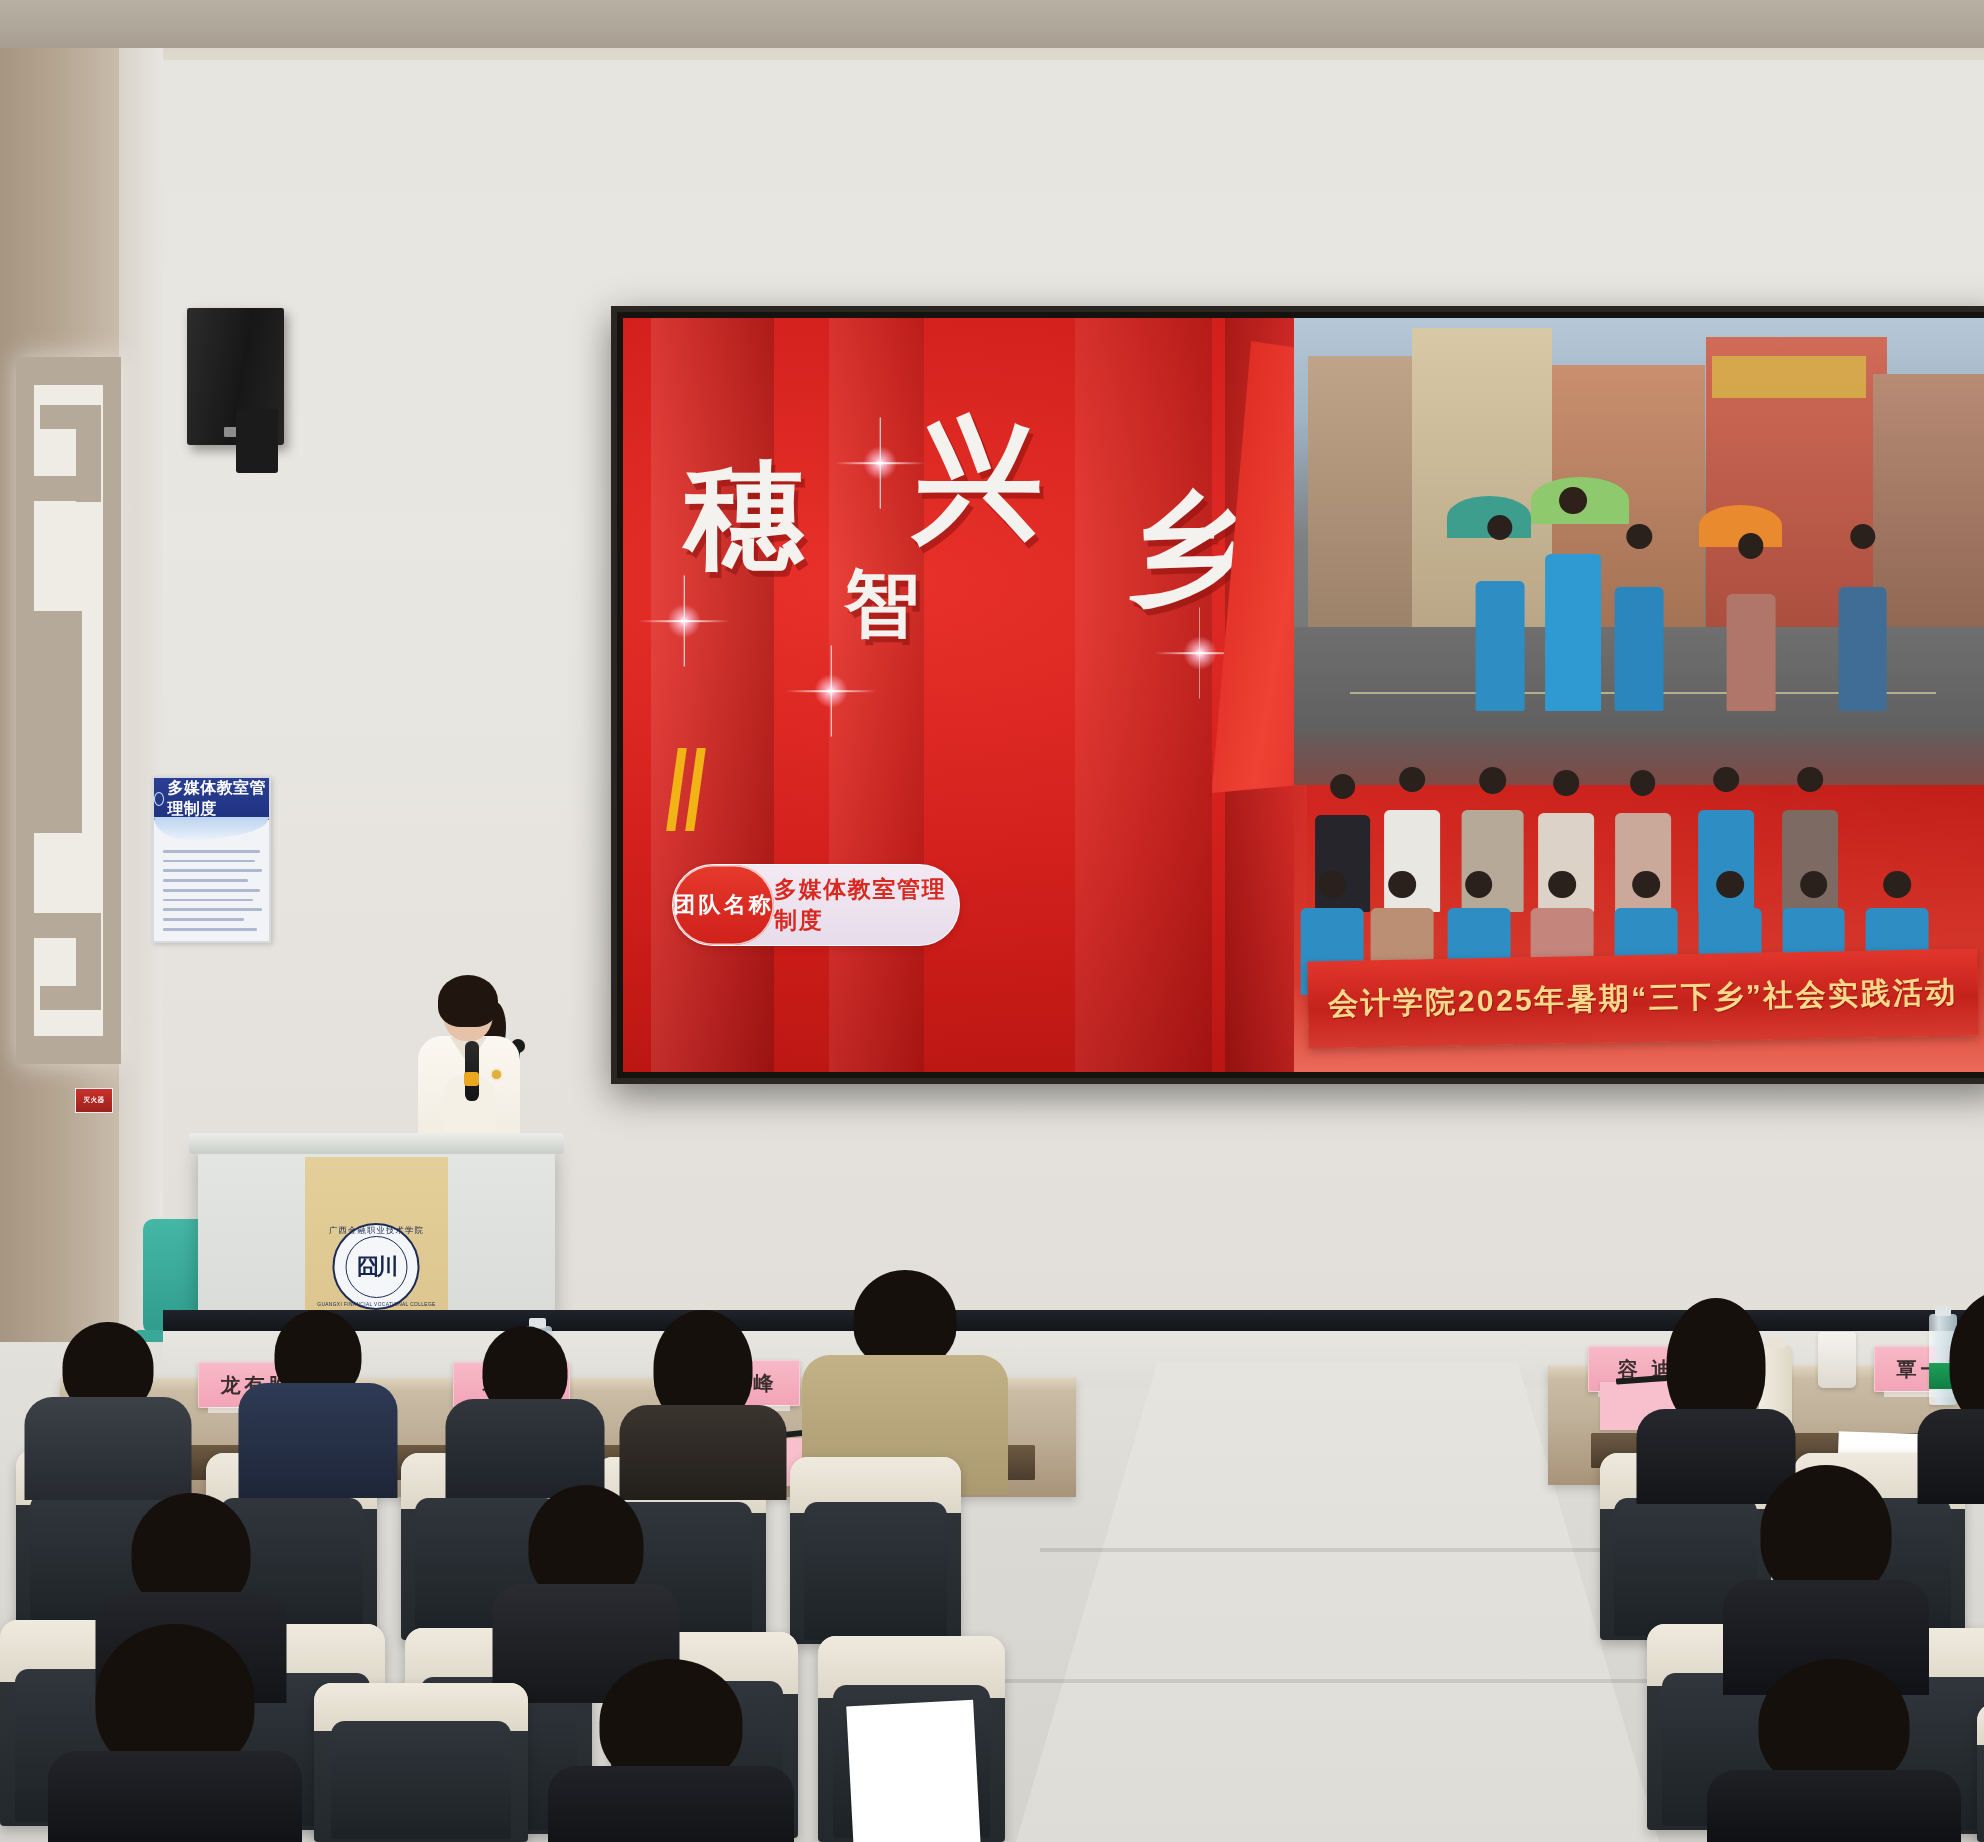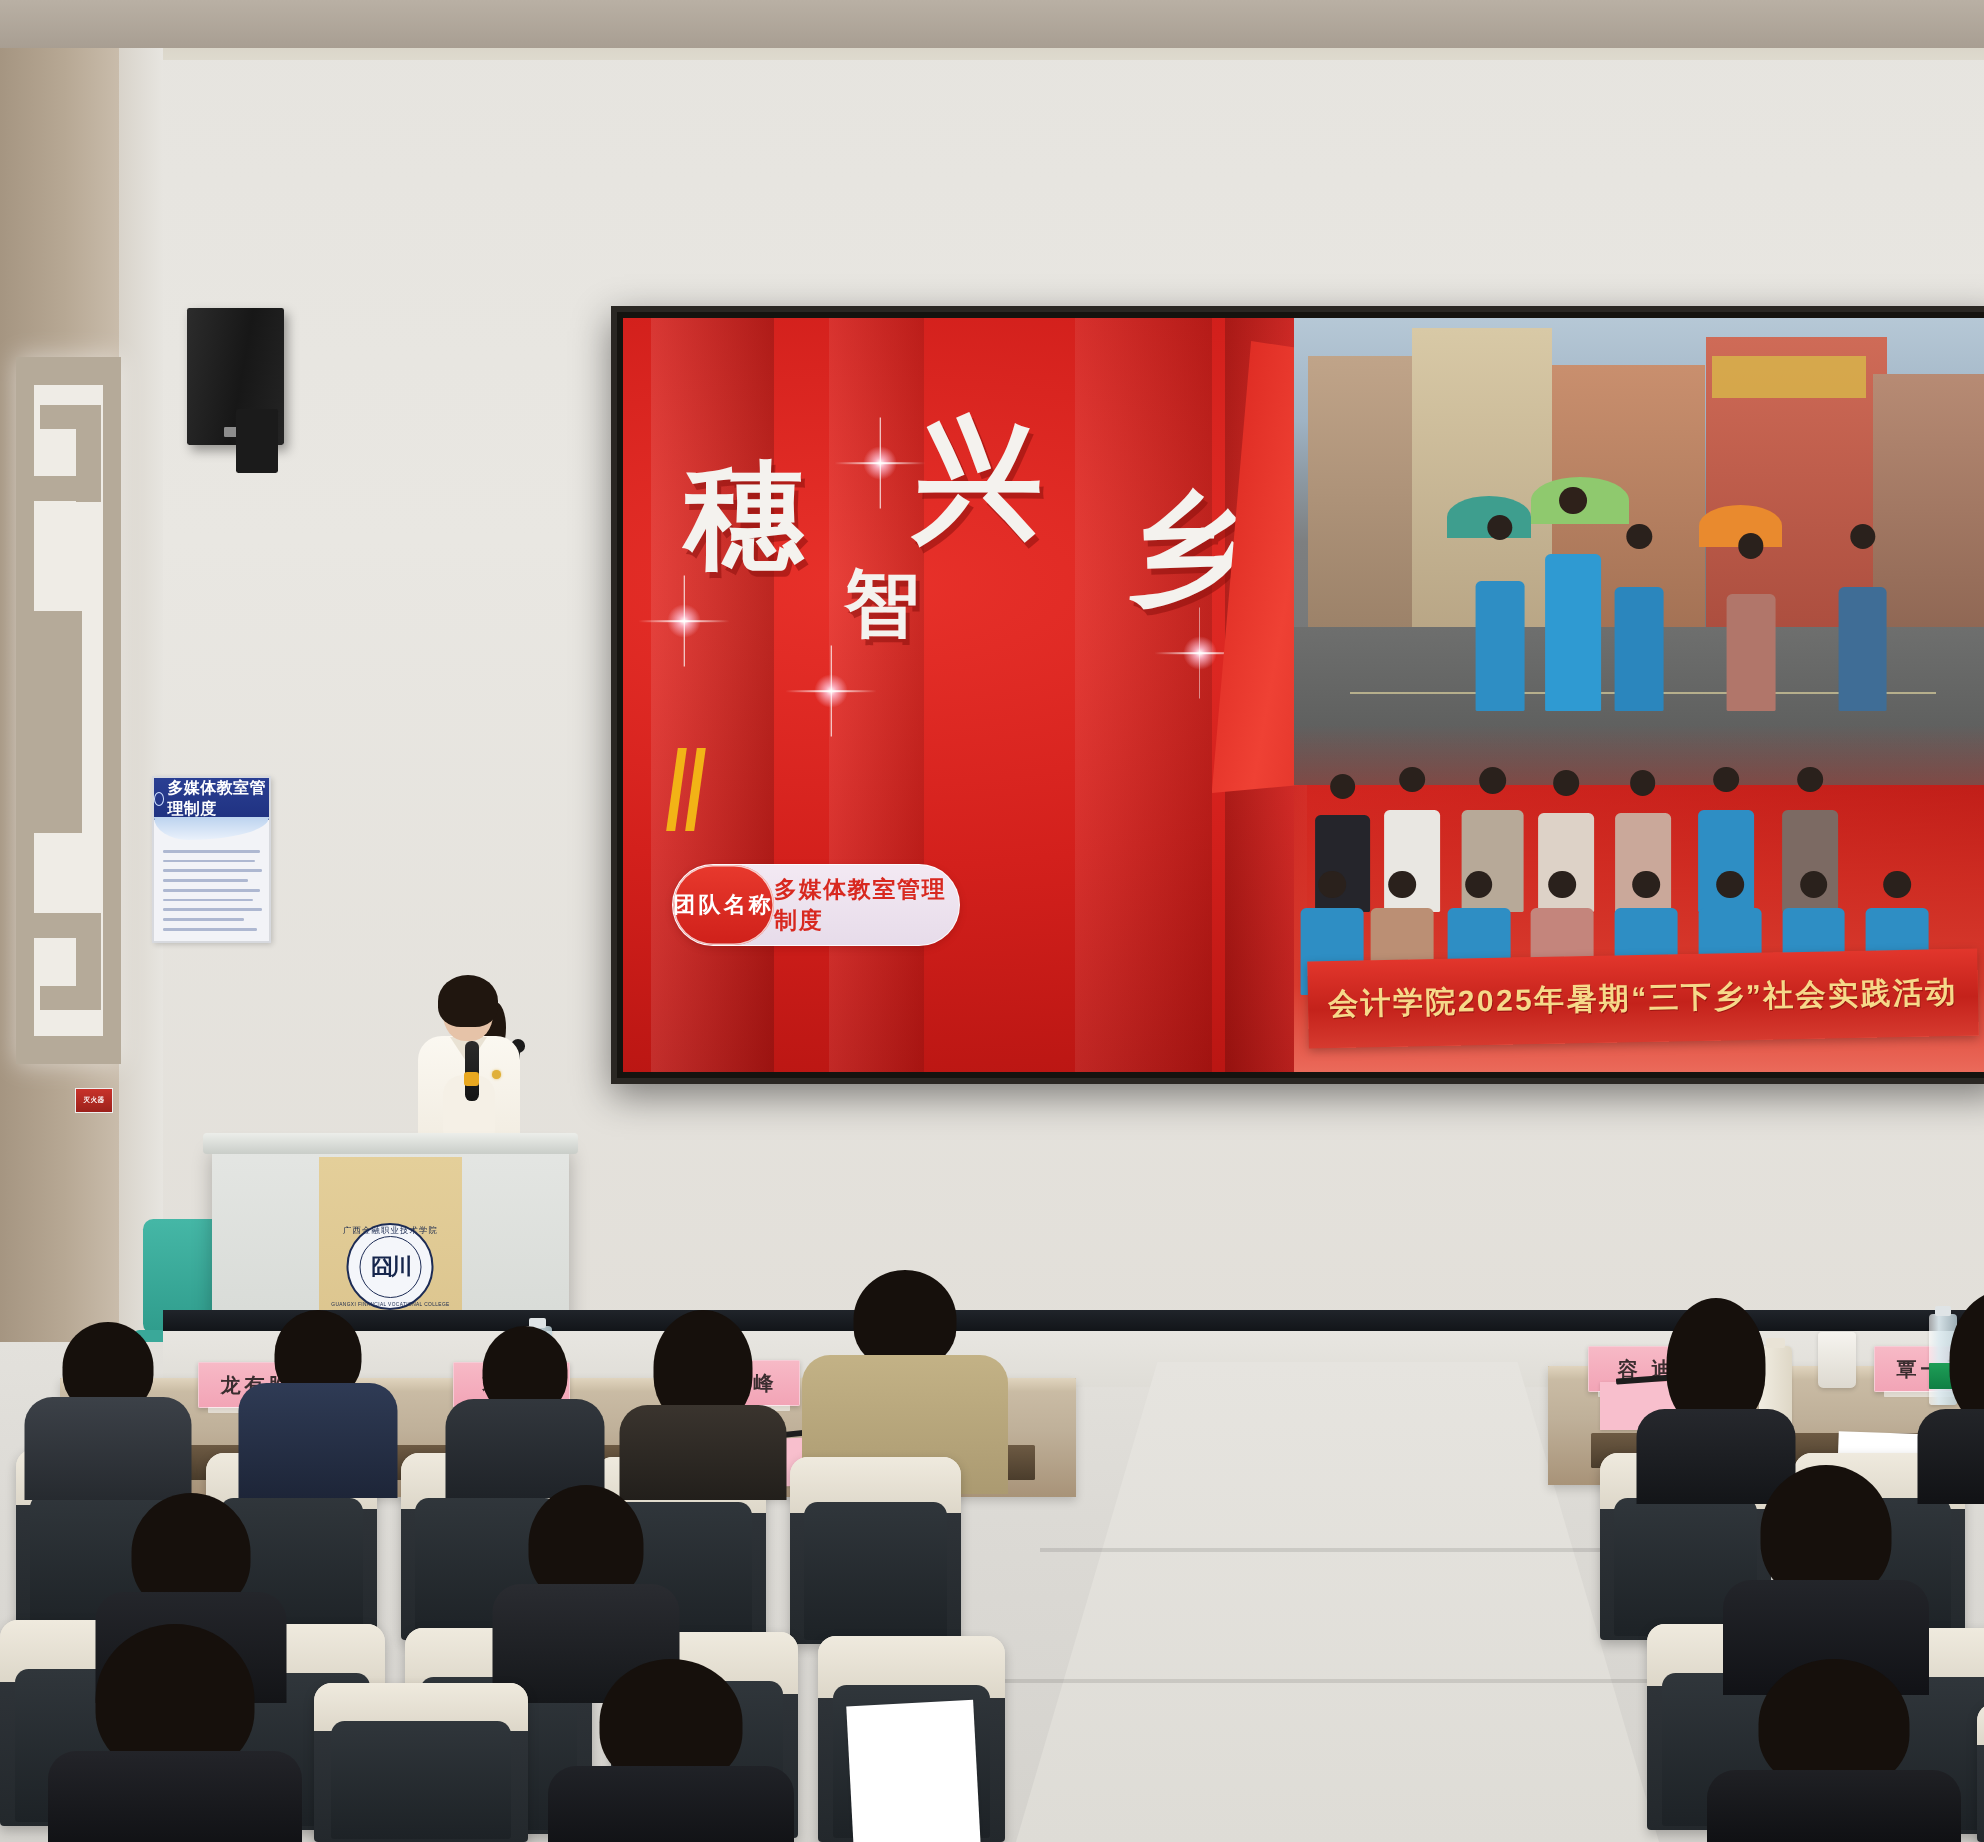--- a/index.html
+++ b/index.html
@@ -194,21 +194,21 @@
     display:flex;align-items:center;justify-content:center;gap:3.2px;
   }
   #notice-head .ttl{color:#fff;font-weight:bold;font-size:16px;letter-spacing:0.4px;}
   #notice-wave{position:absolute;left:0;top:24%;width:100%;height:14%;
     background:linear-gradient(180deg,#bcd3ef,#eaf1fb);
     border-radius:0 0 70% 30%/0 0 100% 100%;}
   .nline{position:absolute;background:#97a4c4;height:2.8px;border-radius:1.2px;opacity:.75;}
 
   
   #podium{
-    left:212px;top:1143px;width:357px;height:278px;
+    left:198px;top:1143px;width:357px;height:278px;
     background:linear-gradient(180deg,#e4e6e3 0%,#d9dcd8 60%,#ccd0cb 100%);
     border-radius:5.6px 5.6px 2.4px 2.4px;
     box-shadow:0 9.5px 20px rgba(0,0,0,.25);
   }
   #podium-top{
     position:absolute;left:-8.7px;top:-10.3px;width:375px;height:21.4px;
     background:linear-gradient(180deg,#eceeea,#c9cdc8);
     border-radius:4px;
   }
   #podium-panel{

